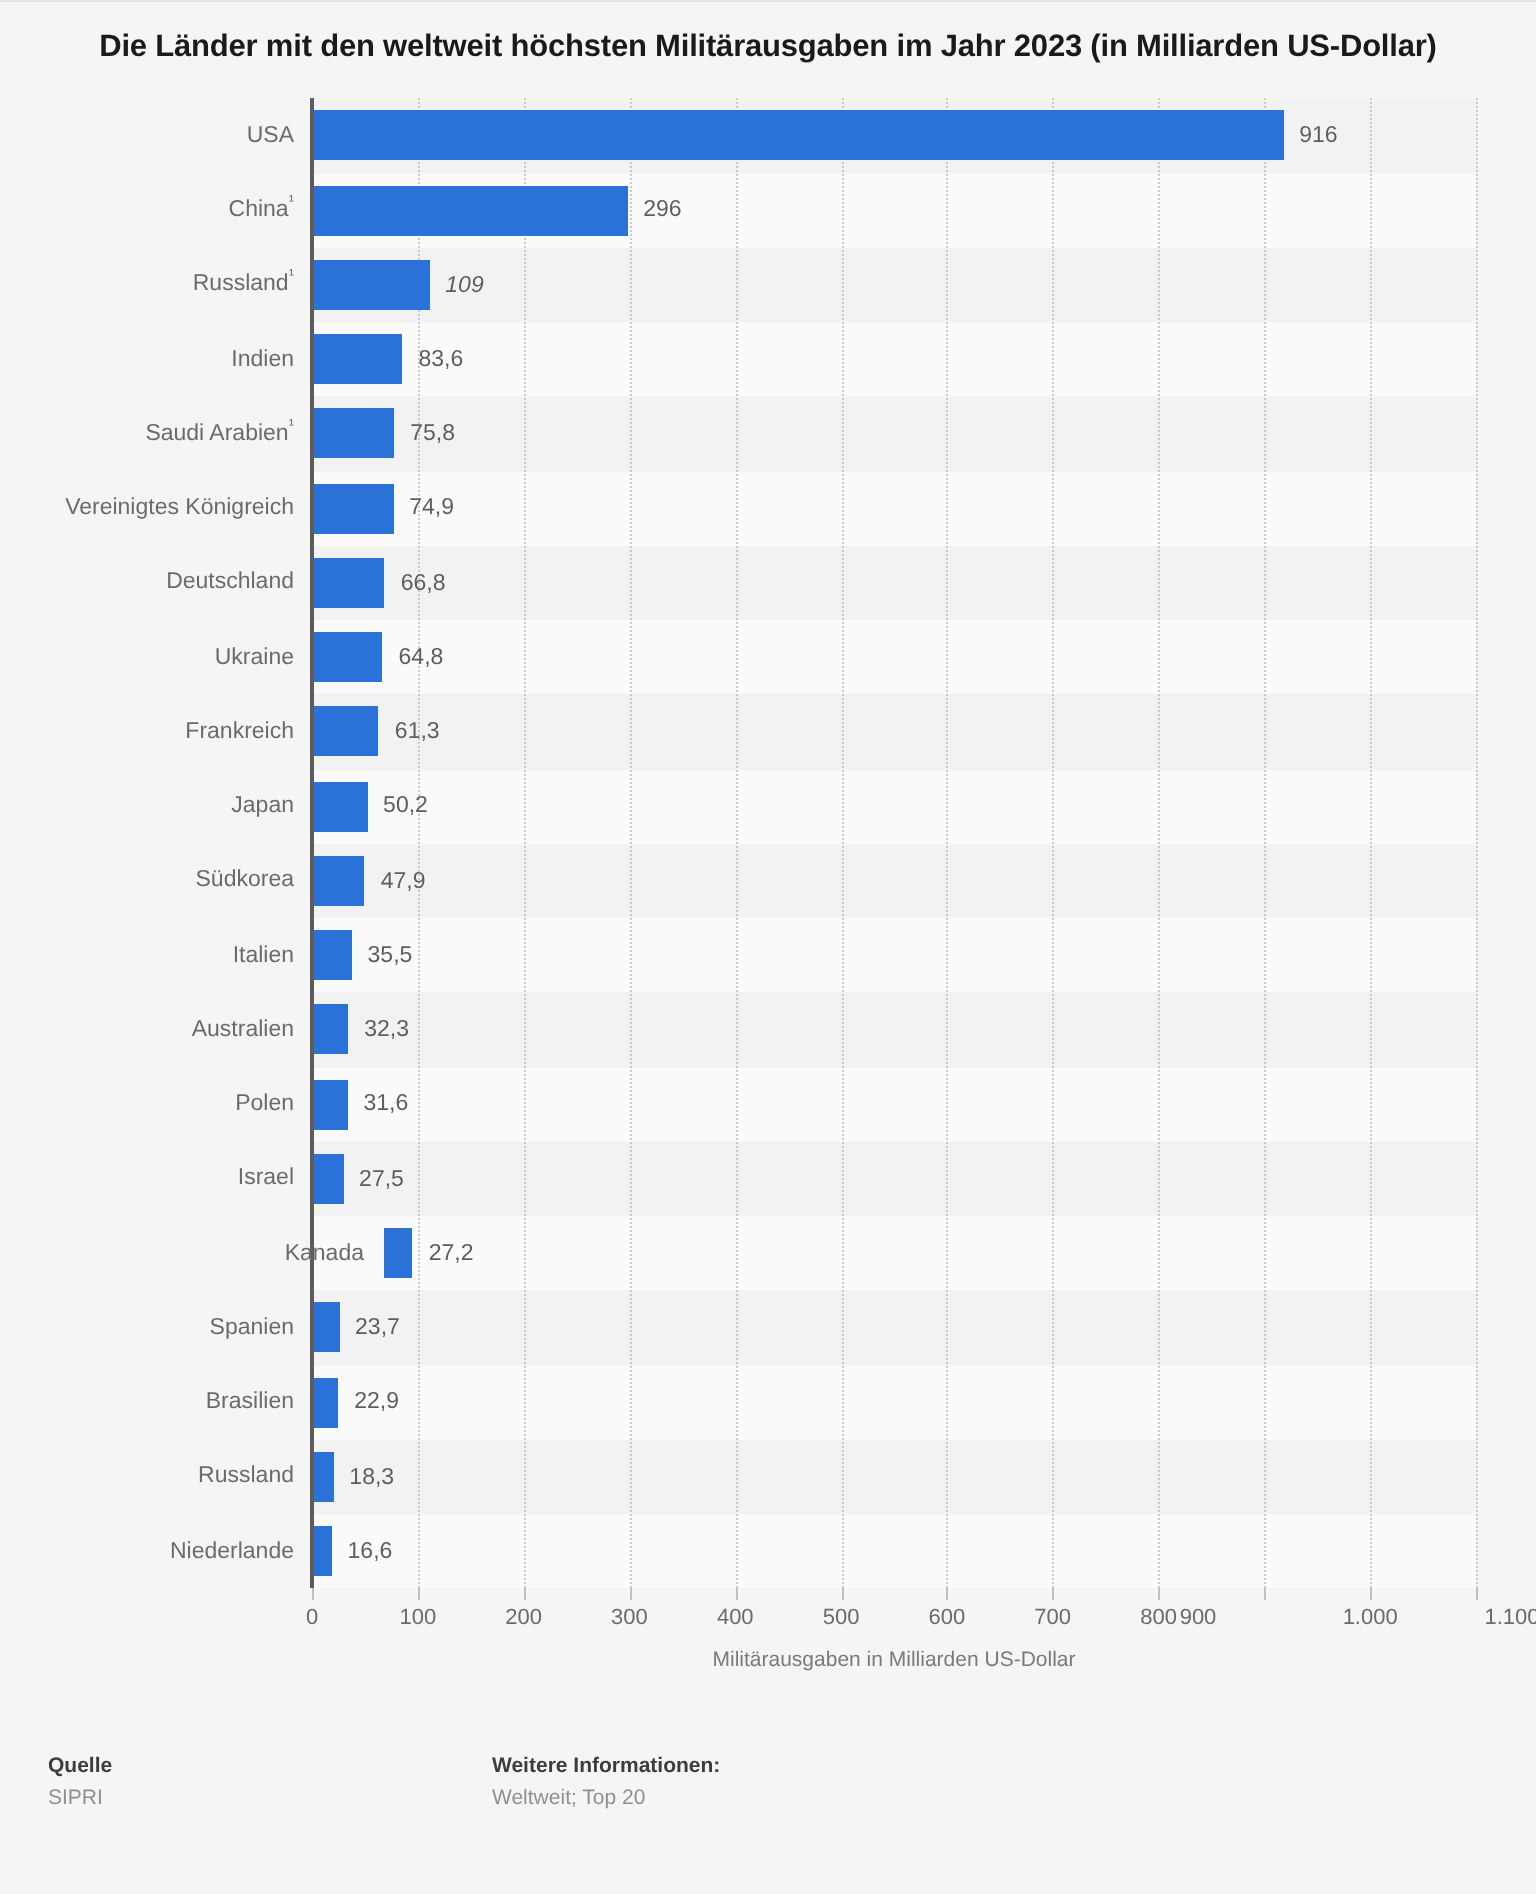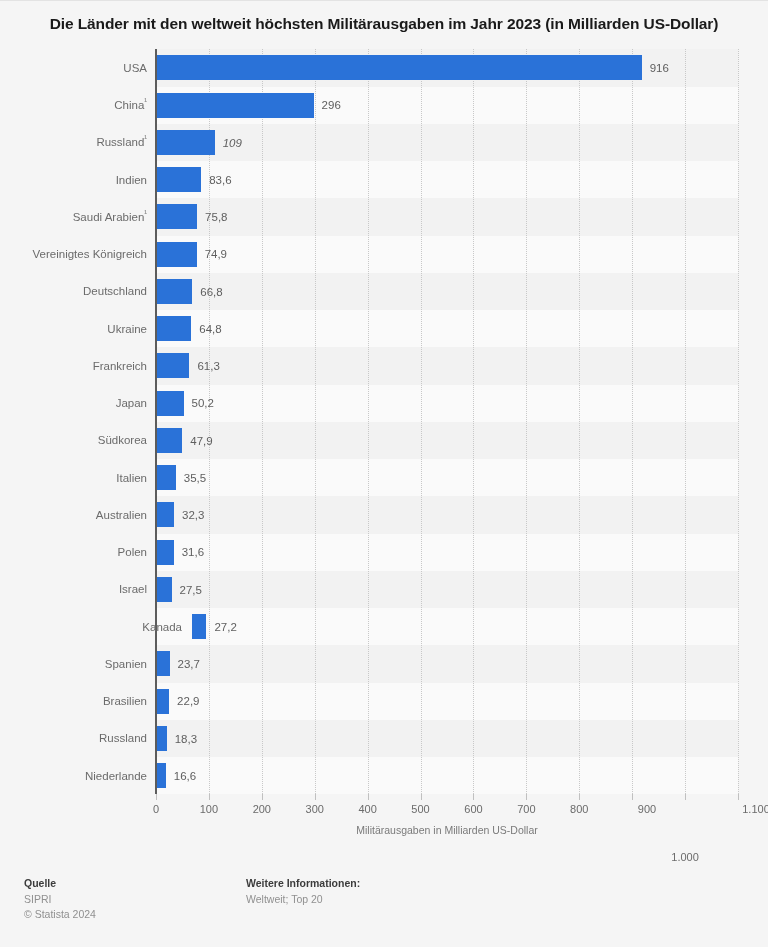--- a/index.html
+++ b/index.html
@@ -363,34 +363,33 @@
           <div class="xtick-label" style="left: 367.636px;">400</div>
           <div class="xtick" style="left: 420.545px;"></div>
           <div class="xtick-label" style="left: 420.545px;">500</div>
           <div class="xtick" style="left: 473.455px;"></div>
           <div class="xtick-label" style="left: 473.455px;">600</div>
           <div class="xtick" style="left: 526.364px;"></div>
           <div class="xtick-label" style="left: 526.364px;">700</div>
           <div class="xtick" style="left: 579.273px;"></div>
           <div class="xtick-label" style="left: 579.273px;">800</div>
           <div class="xtick" style="left: 632.182px;"></div>
-          <div class="xtick-label" style="left: 647px;">900</div>
+          <div class="xtick-label" style="left: 599px;">900</div>
           <div class="xtick" style="left: 685.091px;"></div>
-          <div class="xtick-label" style="left: 685.091px; margin-top: 48px;">1.000</div>
+          <div class="xtick-label" style="left: 685.091px;">1.000</div>
           <div class="xtick" style="left: 738px;"></div>
           <div class="xtick-label" style="left: 756px;">1.100</div>
         </div>
     </div>
   </div>
 
   <div class="footer">
     <div class="footer-col source">
       <div class="footer-head">Quelle</div>
       <div class="footer-line">SIPRI</div>
-      <div class="footer-line">© Statista 2024</div>
     </div>
     <div class="footer-col info">
       <div class="footer-head">Weitere Informationen:</div>
       <div class="footer-line">Weltweit; Top 20</div>
     </div>
   </div>
 
 </div>
 
 </body></html>

